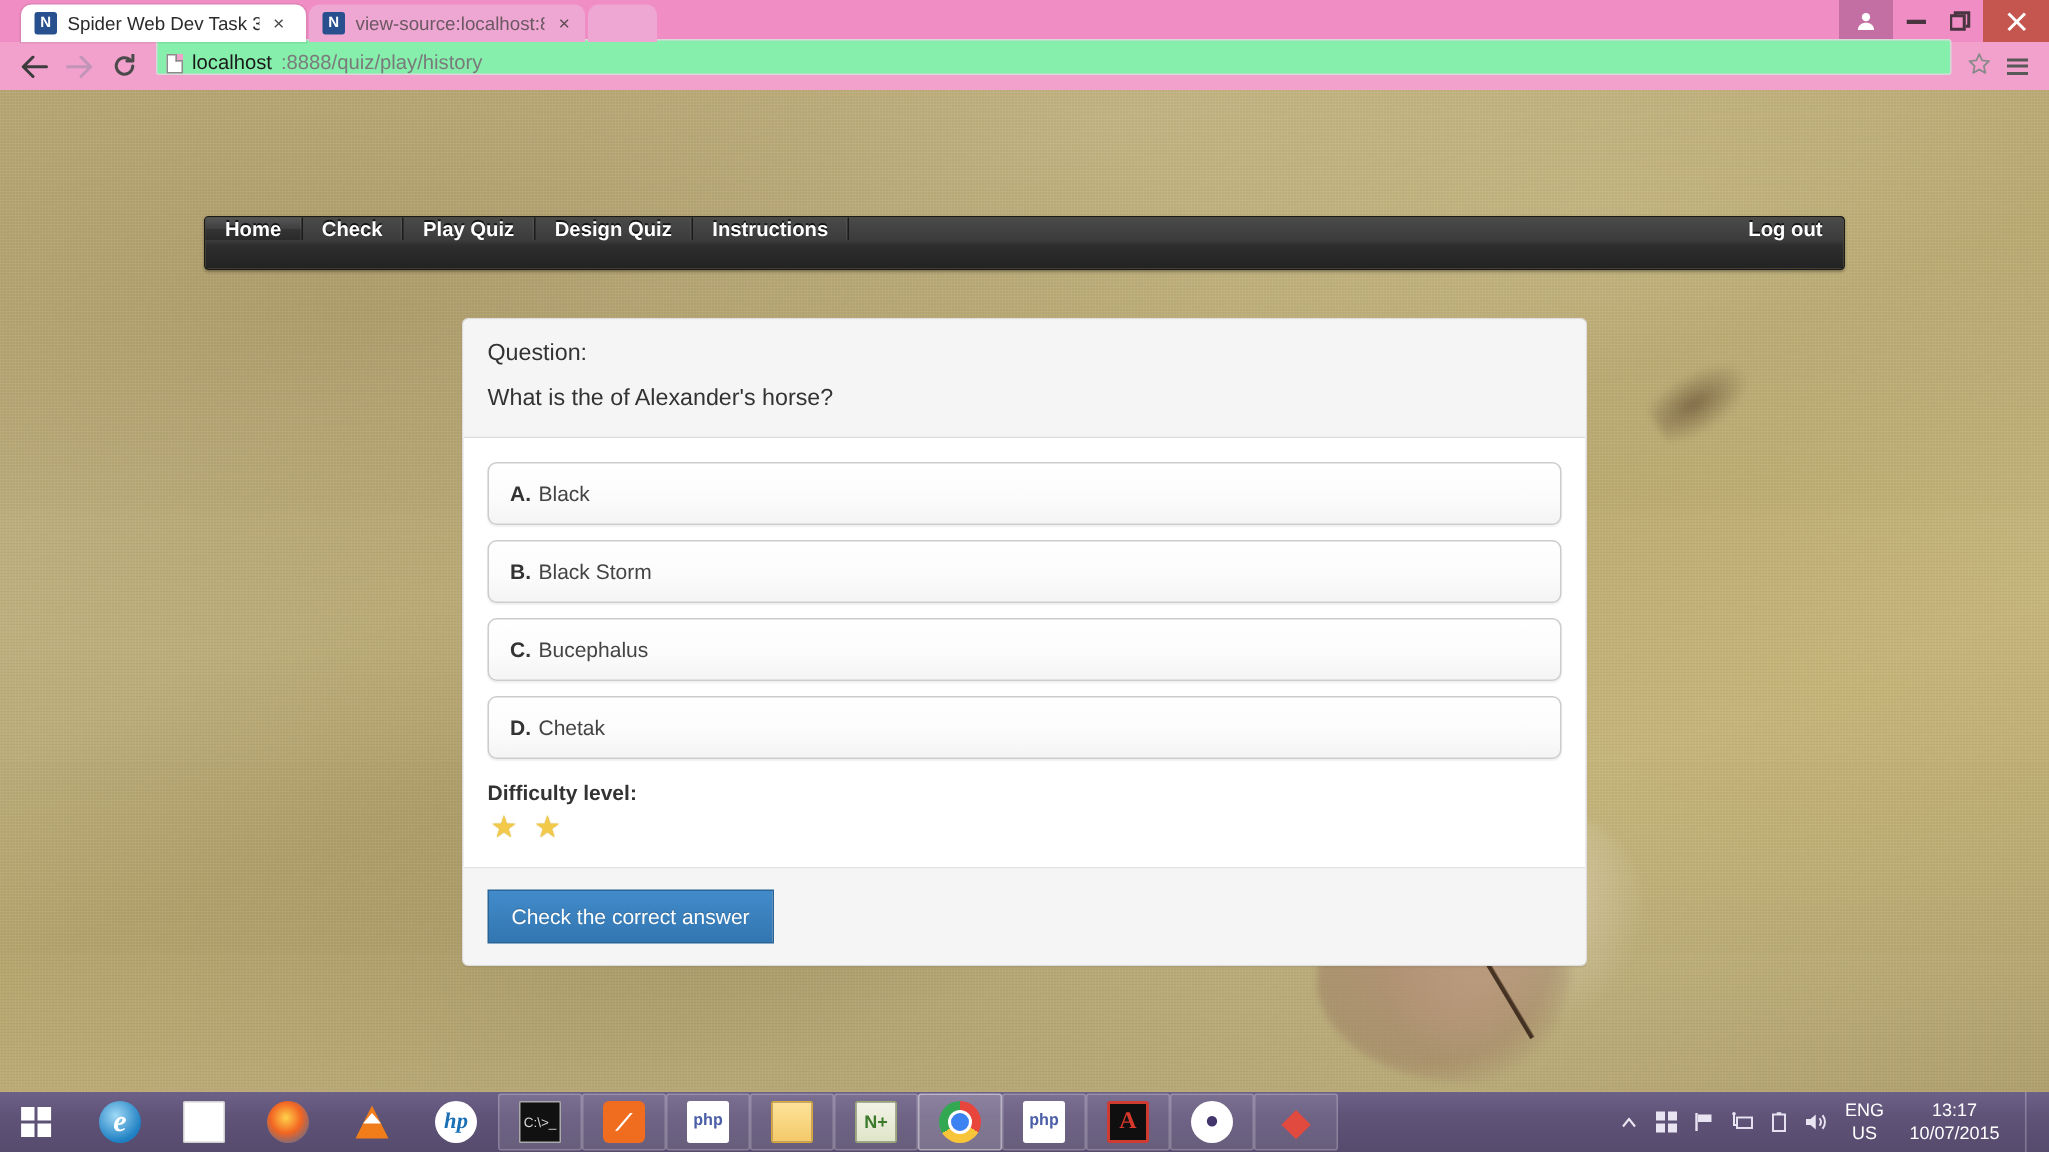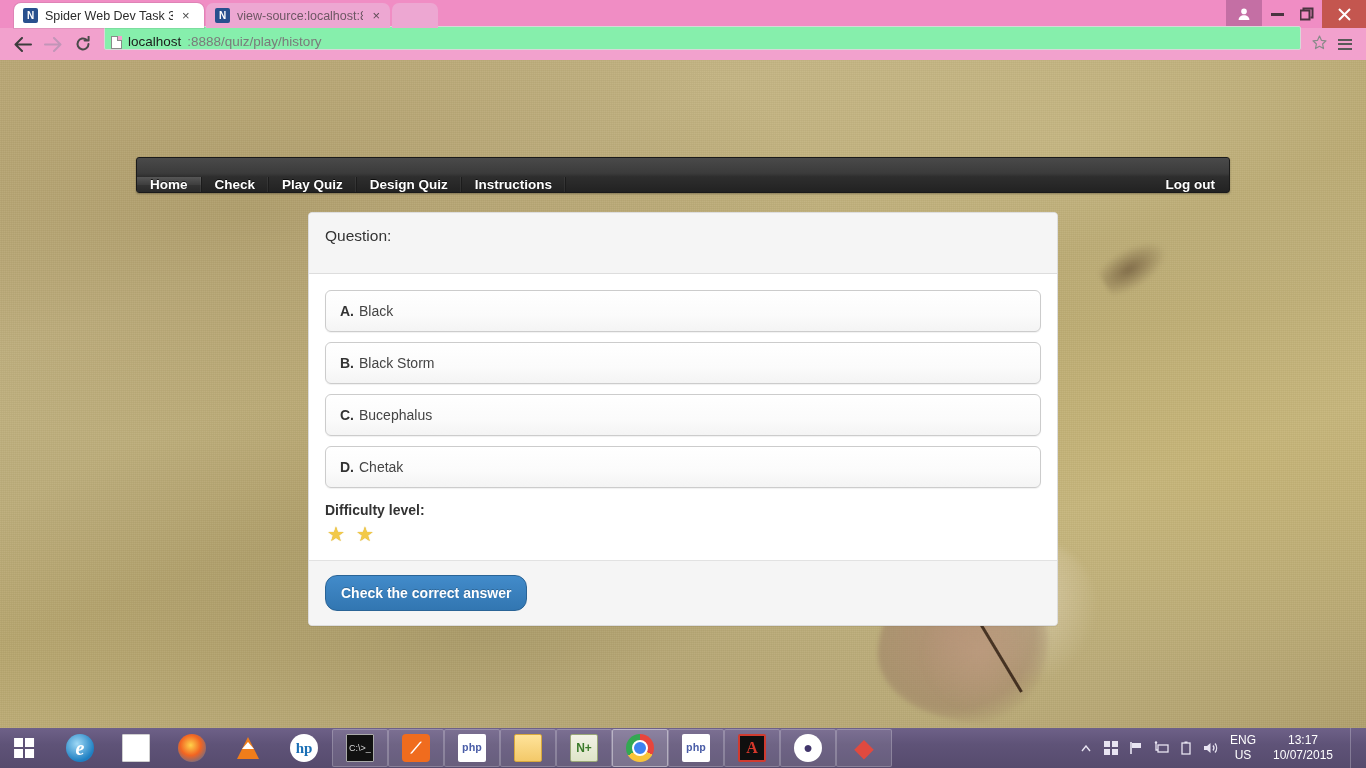--- a/index.html
+++ b/index.html
@@ -124,24 +124,24 @@
     border-radius:50%; filter: blur(2.4px);
   }
   .cuff {
     position:absolute; left:108px; top:330px; width:130px; height:140px;
     background: radial-gradient(ellipse at 50% 40%, rgba(226,214,188,.60), rgba(210,196,164,0) 72%);
     border-radius:45% 55% 50% 50%; filter: blur(3px);
   }
 
   
   .sitenav {
-    position:absolute; left:136px; top:97px; width:1094px; height:36px;
+    position:absolute; left:136px; top:84px; width:1094px; height:36px;
     background: linear-gradient(#4a4a4a 0%, #3b3b3b 45%, #2e2e2e 55%, #222222 100%);
     border:1px solid #1a1a1a; border-radius:3px;
-    display:flex; align-items:flex-end;
+    display:flex; align-items:flex-start;
     box-shadow: 0 1px 2px rgba(0,0,0,.3);
   }
   .navitem {
     display:flex; align-items:center; padding:0 13px;
     color:#ffffff; font-size:13.5px; font-weight:bold;
     text-shadow: 0 -1px 0 rgba(0,0,0,.7);
     border-right:1px solid #1c1c1c;
     box-shadow: inset -1px 0 0 rgba(255,255,255,.06);
   }
   .navitem.active { background: linear-gradient(#565656, #3f3f3f 50%, #343434 51%, #2a2a2a); }
@@ -179,22 +179,22 @@
   .diff-label { font-size:14px; font-weight:bold; color:#333; margin:14px 0 6px 0; }
   .stars { display:flex; gap:11px; padding-left:2px; }
   .star { font-size:20px; color:#f2c948; text-shadow:0 0 1px #c9a01e; line-height:1; }
   .panel-foot {
     background:#f5f5f5; border-top:1px solid #e2e2e2;
     padding:14px 16px; border-radius:0 0 4px 4px;
   }
   .btn-primary {
     display:inline-block;
     background: linear-gradient(#428bca, #3276b1);
-    border:1px solid #2a6496; border-radius:12px;
-    color:#ffffff; font-size:14px; font-weight:bold;
+    border:1px solid #2a6496; border-radius:0;
+    color:#ffffff; font-size:14px; font-weight:normal;
     padding:9px 15px;
     text-shadow:0 -1px 0 rgba(0,0,0,.22);
   }
 
   
   .taskbar {
     position:absolute; left:0; top:728px; width:1366px; height:40px;
     background: linear-gradient(180deg,#6e6188 0%,#5f5378 40%,#564b6d 100%);
     display:flex; align-items:center;
   }
@@ -210,21 +210,21 @@
   }
   .tb.open { background: rgba(255,255,255,.10); border:1px solid rgba(255,255,255,.22); border-radius:2px; }
   .tb.active { background: rgba(255,255,255,.22); border:1px solid rgba(255,255,255,.42); border-radius:2px; }
   .ic { width:28px; height:28px; border-radius:3px; display:flex; align-items:center; justify-content:center; font-size:14px; font-weight:bold; color:#fff; }
   .ic-ie { background: radial-gradient(circle at 40% 35%, #9fd9f6, #1e7fc2 70%); border-radius:50%; color:#fff; font-style:italic; font-family:"Liberation Serif", serif; font-size:20px; }
   .ic-doc { background:#ffffff; border:1px solid #cfcfcf; border-radius:1px; }
   .ic-ff { background: radial-gradient(circle at 45% 40%, #ffd24a 0%, #f26522 45%, #2a6fb8 100%); border-radius:50%; }
   .ic-vlc { background:transparent; position:relative; }
   .ic-vlc:before { content:""; position:absolute; bottom:3px; left:50%; transform:translateX(-50%); width:0;height:0; border-left:11px solid transparent; border-right:11px solid transparent; border-bottom:22px solid #f07d1a; }
   .ic-vlc:after { content:""; position:absolute; bottom:13px; left:50%; transform:translateX(-50%); width:0;height:0; border-left:6px solid transparent;border-right:6px solid transparent;border-bottom:7px solid #fff; }
-  .ic-hp { background:#ffffff; border-radius:50%; color:#1a6fb5; font-size:15px; font-family:"Liberation Serif", serif; }
+  .ic-hp { background:#ffffff; border-radius:50%; color:#1a6fb5; font-style:italic; font-size:15px; font-family:"Liberation Serif", serif; }
   .ic-cmd { background:#111; border:1px solid #aaa; color:#d8d8d8; font-size:9px; font-weight:normal; border-radius:1px; }
   .ic-xampp { background:#f06c1e; border-radius:4px; color:#fff; font-size:15px; }
   .ic-php { background:#ffffff; border-radius:2px; color:#4b5ea8; font-size:11px;font-family:Liberation Mono, monospace; }
   .ic-folder { background: linear-gradient(#ffe39a,#f3c969); border-radius:2px; border:1px solid #d8a83c; }
   .ic-npp { background: linear-gradient(#f2f2e6,#dfe5c8); border:1px solid #9aa878; border-radius:2px; color:#3a7a2a; font-size:12px; }
   .ic-chrome { background: conic-gradient(#e8453c 0 33%, #f8c43a 0 66%, #33a852 0 100%); border-radius:50%; position:relative; }
   .ic-chrome:after { content:""; position:absolute; left:50%; top:50%; transform:translate(-50%,-50%); width:12px;height:12px;border-radius:50%; background:#3d82f1; border:2px solid #fff; }
   .ic-acro { background:#0f0f0f; border:2px solid #cf3b30; border-radius:2px; color:#d8382b; font-family:"Liberation Serif", serif; font-size:16px; }
   .ic-git { background:#ffffff; border-radius:50%; color:#41356b; font-size:16px; }
   .ic-st { background:transparent; color:#e04a3f; font-size:24px; }
@@ -344,20 +344,21 @@
       <div class="navitem">Design Quiz</div>
       <div class="navitem">Instructions</div>
       <div class="navitem navspacer"></div>
       <div class="navright">Log out</div>
     </div>
 
     <div class="panel">
 
       <div class="panel-head">
         <div class="q-label">Question:</div>
+        <div class="q-text">What is the of Alexander's horse?</div>
       </div>
 
       <div class="panel-body">
 
         <div class="option">
           <span class="key">A.</span>
           <span>Black</span>
         </div>
         <div class="option">
           <span class="key">B.</span>

